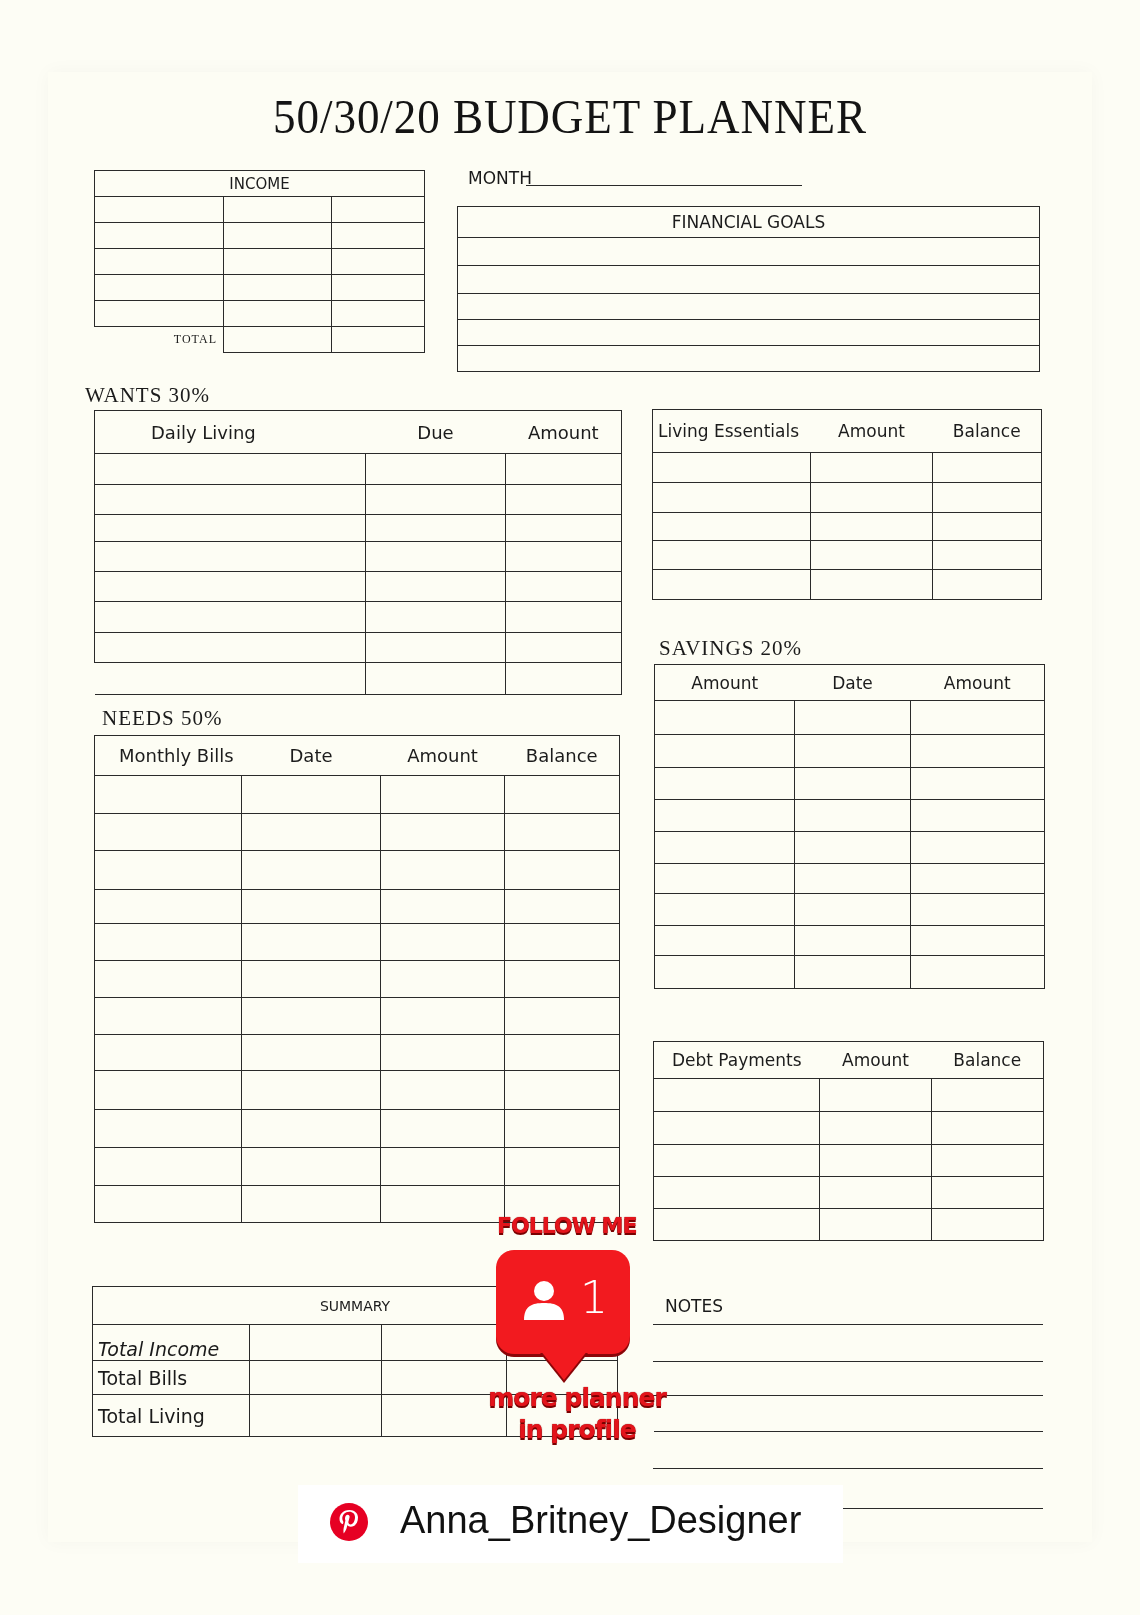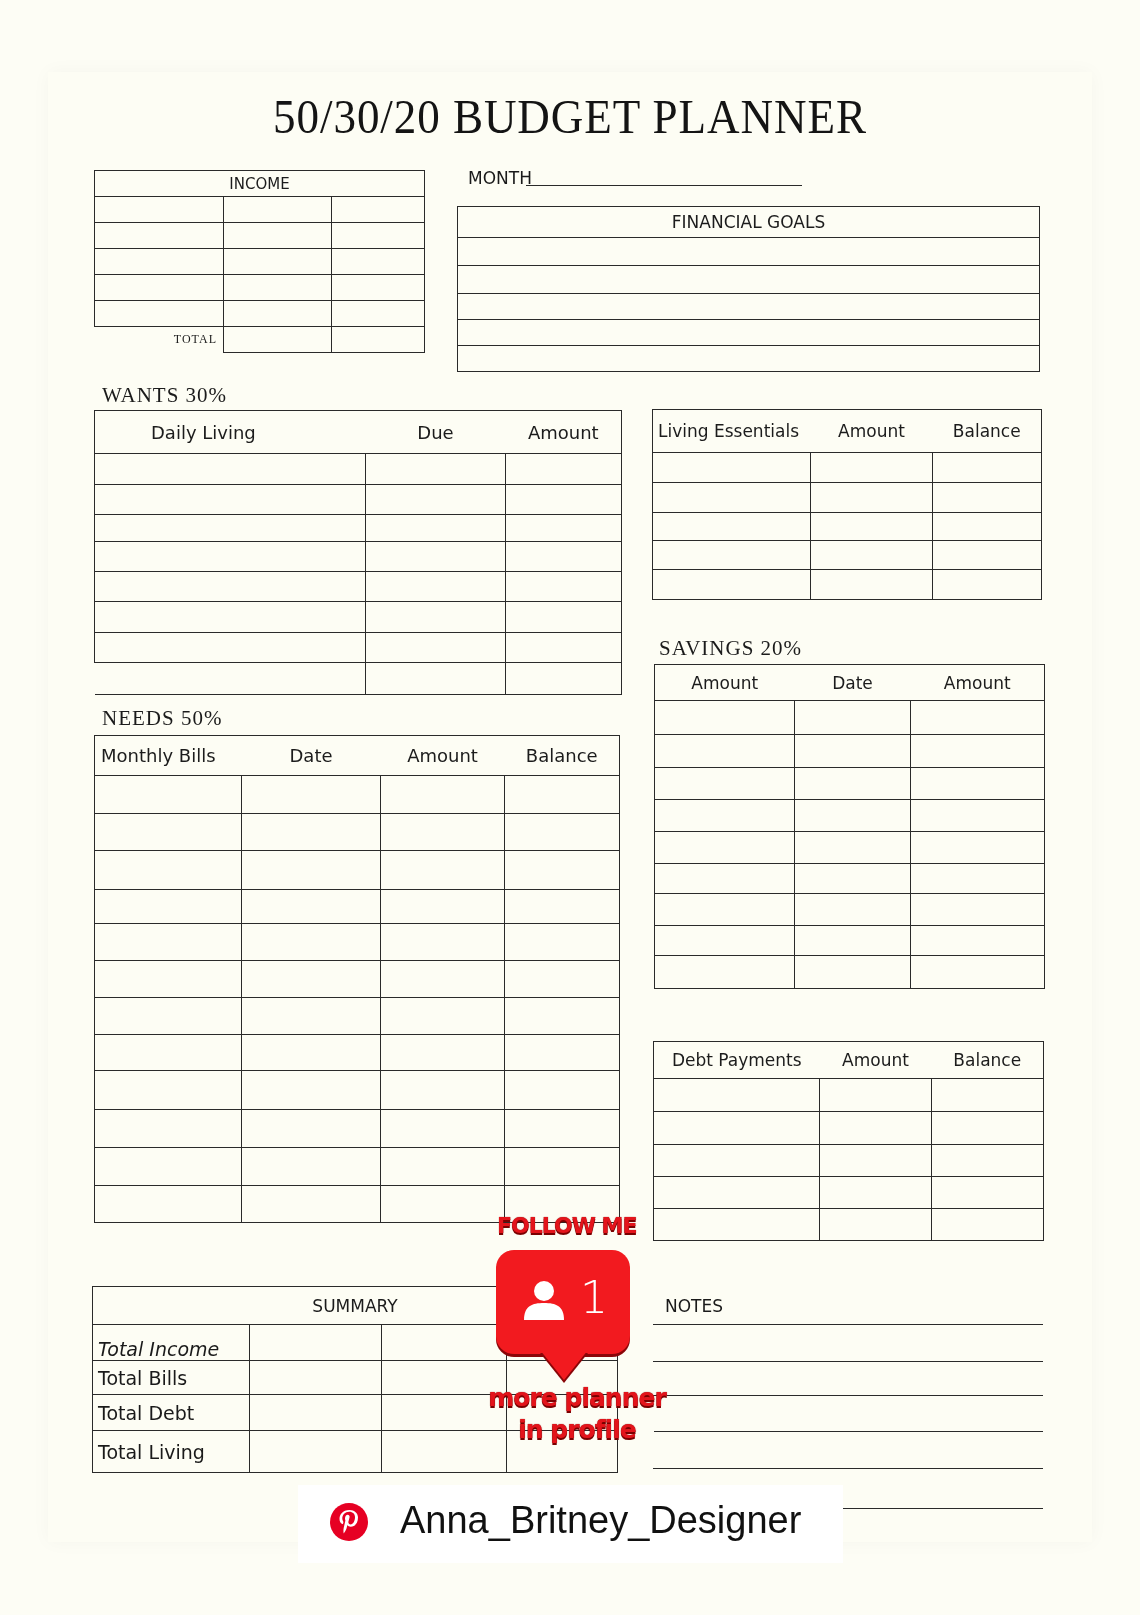--- a/index.html
+++ b/index.html
@@ -123,21 +123,21 @@
       </tr>
   <tr style="height:26px">
         <td></td>
       </tr>
   <tr style="height:26px">
         <td></td>
       </tr>
 </tbody>
   </table>
 
-<div class="abs section-title" style="left:102px; top:383px;">WANTS 30%</div>
+<div class="abs section-title" style="left:85px; top:383px;">WANTS 30%</div>
 <table class="grid" style="left:94px; top:410px; width:527px;">
   <colgroup>
       <col style="width:271px">
       <col style="width:140px">
       <col style="width:116px">
     </colgroup>
   <tbody>
       <tr style="height:43px">
     <th style="border-right:none;text-align:left;padding-left:56px;">Daily Living</th>
     <th style="border-left:none;border-right:none;">Due</th>
@@ -290,21 +290,21 @@
 <div class="abs section-title" style="left:102px; top:706px;">NEEDS 50%</div>
 <table class="grid" style="left:94px; top:735px; width:525px;">
   <colgroup>
       <col style="width:147px">
       <col style="width:139px">
       <col style="width:124px">
       <col style="width:115px">
     </colgroup>
   <tbody>
       <tr style="height:40px">
-    <th style="border-right:none;text-align:left;padding-left:6px;">Monthly Bills</th>
+    <th style="border-right:none;text-align:left;padding-left:24px;">Monthly Bills</th>
     <th style="border-right:none;border-left:none;">Date</th>
     <th style="border-right:none;border-left:none;">Amount</th>
     <th style="border-left:none;">Balance</th>
   </tr>
   <tr style="height:38px">
         <td></td>
         <td></td>
         <td></td>
         <td></td>
       </tr>
@@ -419,36 +419,30 @@
 
 <table class="grid" style="left:92px; top:1286px; width:525px;">
   <colgroup>
       <col style="width:157px">
       <col style="width:132px">
       <col style="width:125px">
       <col style="width:111px">
     </colgroup>
   <tbody>
       <tr style="height:38px">
-    <th colspan="4" style="font-size:17px;">SUMMARY</th>
+    <th colspan="4" style="font-size:14px;">SUMMARY</th>
   </tr>
   <tr style="height:36px">
     <td style="font-size:19px;padding-left:5px;vertical-align:bottom;font-style:italic;">Total Income</td>
     <td></td>
         <td></td>
         <td></td>
   </tr>
   <tr style="height:34px">
     <td style="font-size:19px;padding-left:5px;">Total Bills</td>
-    <td></td>
-        <td></td>
-        <td></td>
-  </tr>
-  <tr style="height:36px">
-    <td style="font-size:19px;padding-left:5px;">Total Debt</td>
     <td></td>
         <td></td>
         <td></td>
   </tr>
   <tr style="height:42px">
     <td style="font-size:19px;padding-left:5px;">Total Living</td>
     <td></td>
         <td></td>
         <td></td>
   </tr>

